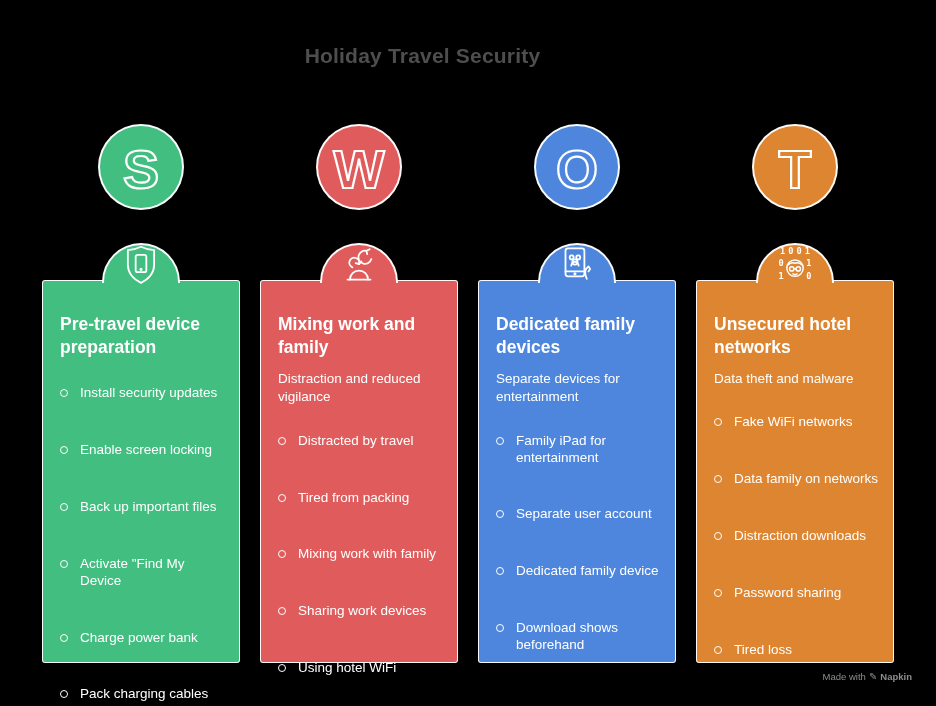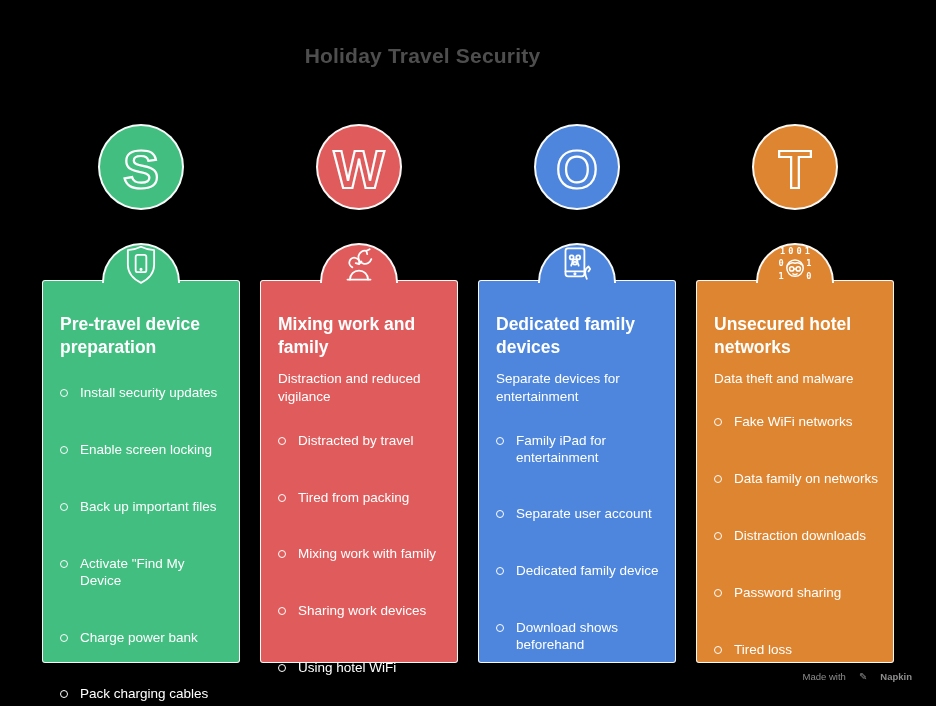--- a/index.html
+++ b/index.html
@@ -59,21 +59,21 @@
   ul.items li{
     display:flex;align-items:flex-start;gap:12px;
     font-size:13.5px;line-height:1.25;color:#fff;
   }
   .bullet{
     flex:0 0 auto;width:6px;height:6px;margin-top:4px;
     border:1.6px solid #fff;border-radius:50%;
   }
   .watermark{
     position:absolute;top:671px;right:24px;
-    font-size:9.5px;color:#8d8d8d;display:flex;align-items:center;gap:13px;text-align:right;
+    font-size:9.5px;color:#8d8d8d;display:flex;align-items:center;gap:3px;text-align:right;
   }
   .watermark .pen{font-size:10px;color:#8d8d8d;}
   .watermark b{font-weight:bold;color:#8d8d8d;}
 </style>
 </head>
 <body>
 
 <div class="title">Holiday Travel Security</div>
 
 <div class="columns">

